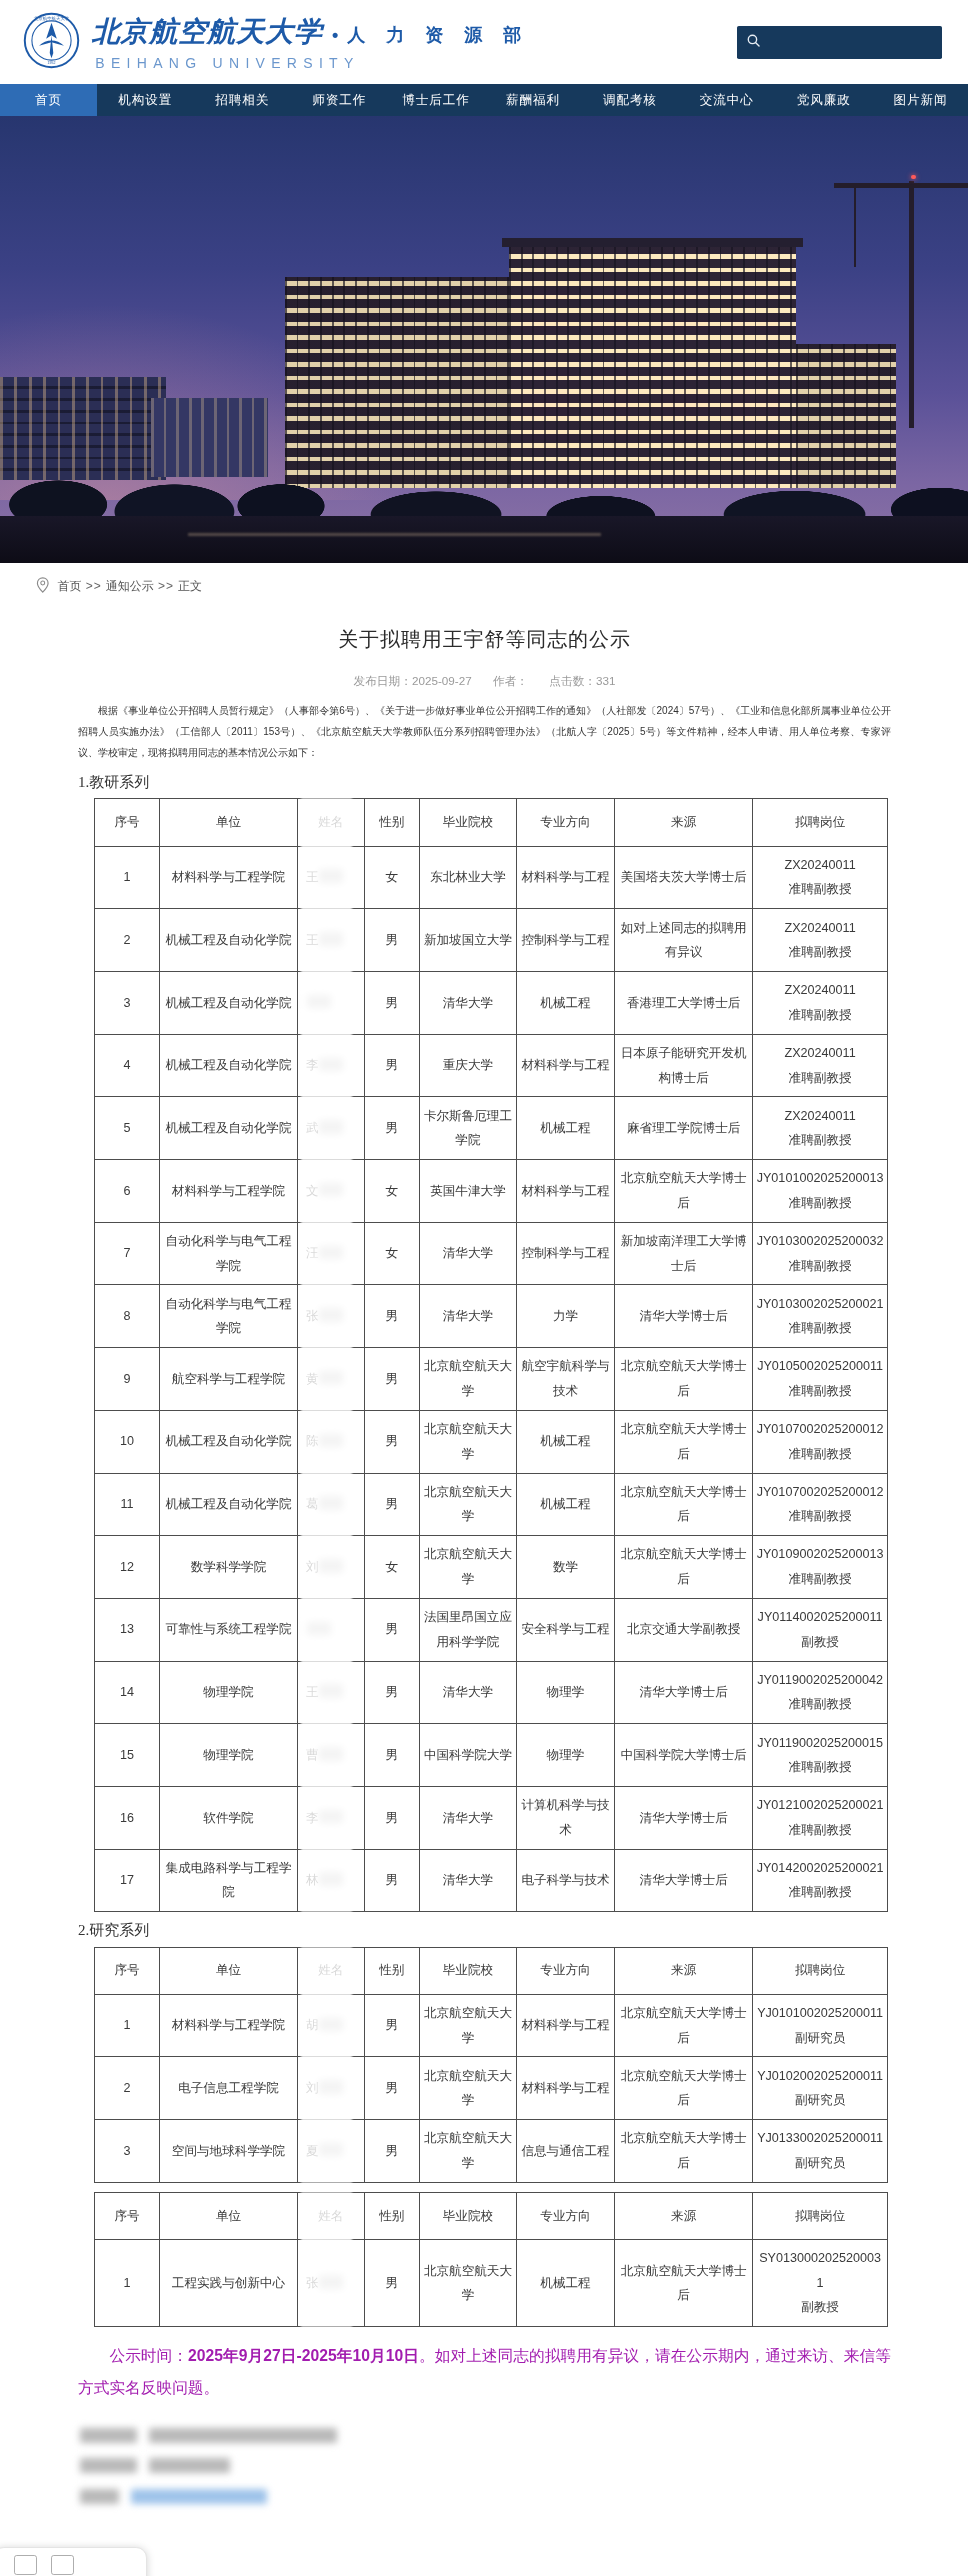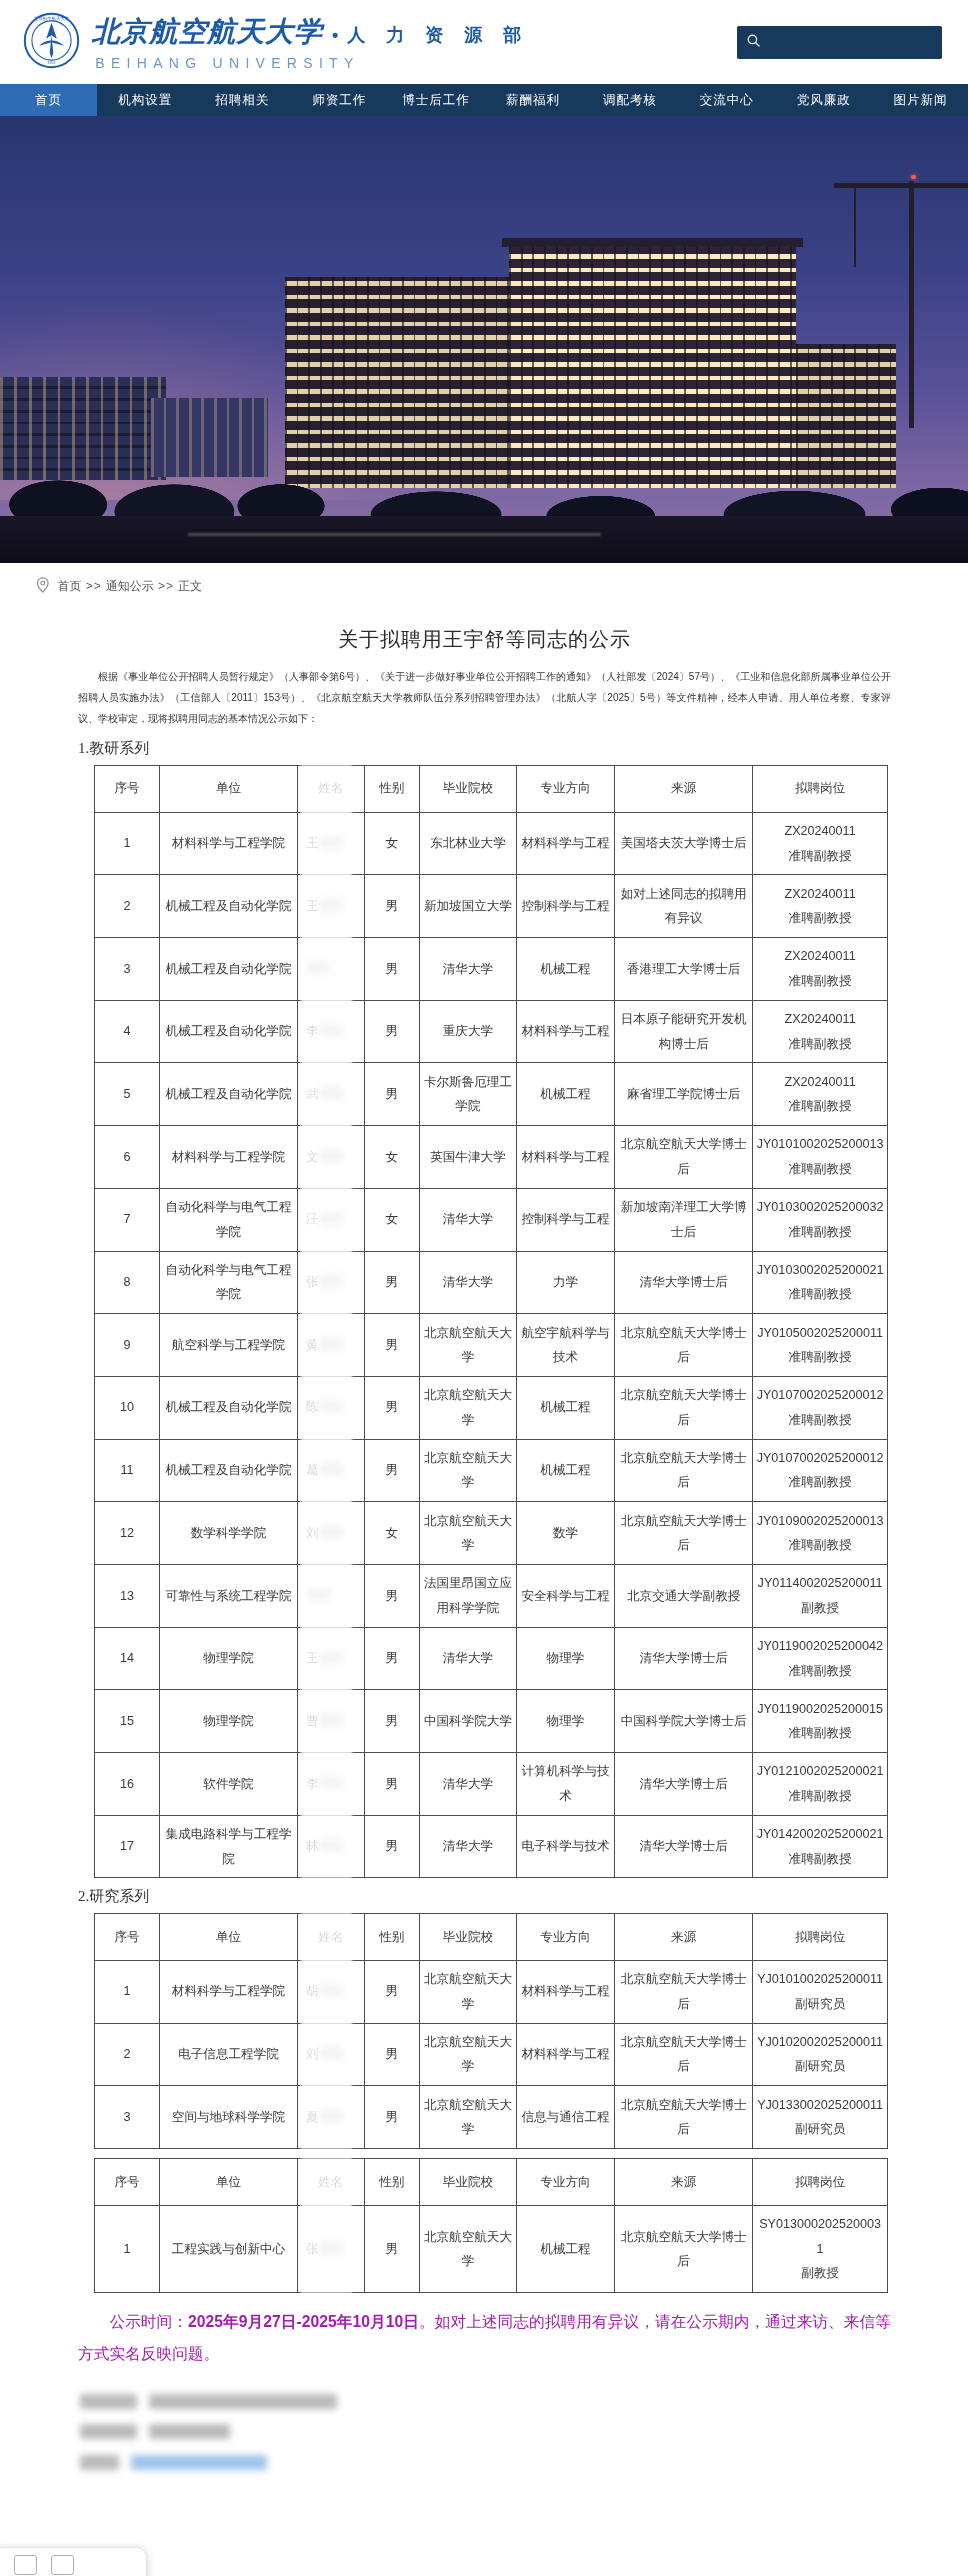--- a/index.html
+++ b/index.html
@@ -174,20 +174,25 @@
     <svg class="pin-icon" viewBox="0 0 15 18">
       <path d="M7.5 1 C4 1 1.5 3.6 1.5 7 C1.5 11 7.5 17 7.5 17 C7.5 17 13.5 11 13.5 7 C13.5 3.6 11 1 7.5 1 Z" fill="none" stroke="#8a8a8a" stroke-width="1.3"></path>
       <circle cx="7.5" cy="6.8" r="2.2" fill="none" stroke="#8a8a8a" stroke-width="1.2"></circle>
     </svg>
   </span>
   <span><a class="crumb">首页</a><span class="crumb-sep"> &gt;&gt; </span><a class="crumb">通知公示</a><span class="crumb-sep"> &gt;&gt; </span><a class="crumb">正文</a></span>
 </div>
 
 <article class="article">
   <h1 class="article-title">关于拟聘用王宇舒等同志的公示</h1>
+  <div class="article-meta">
+    <span>发布日期：2025-09-27</span>
+    <span>作者：</span>
+    <span>点击数：331</span>
+  </div>
   <p class="article-body">根据《事业单位公开招聘人员暂行规定》（人事部令第6号）、《关于进一步做好事业单位公开招聘工作的通知》（人社部发〔2024〕57号）、《工业和信息化部所属事业单位公开招聘人员实施办法》（工信部人〔2011〕153号）、《北京航空航天大学教师队伍分系列招聘管理办法》（北航人字〔2025〕5号）等文件精神，经本人申请、用人单位考察、专家评议、学校审定，现将拟聘用同志的基本情况公示如下：</p>
 
   <div>
       <div class="section-heading">1.教研系列</div>
       <div class="table-wrap">
         <table>
           <colgroup>
             <col style="width: 8.2%;">
             <col style="width: 17.4%;">
             <col style="width: 8.4%;">

